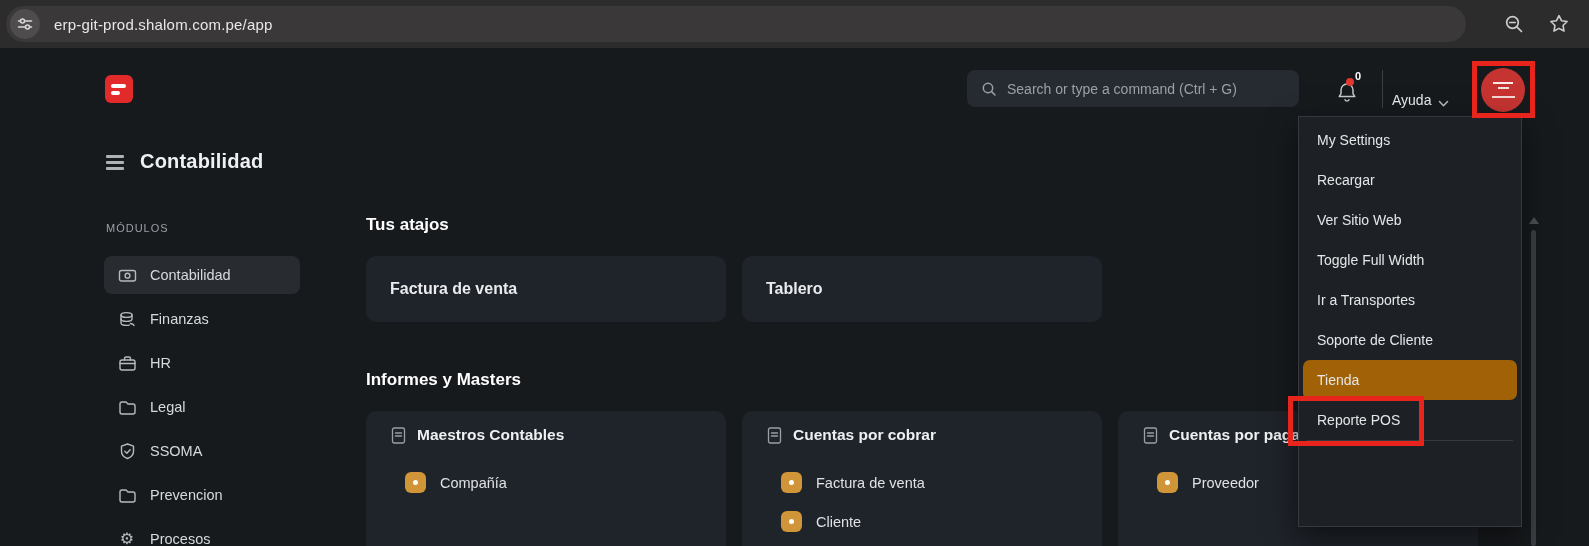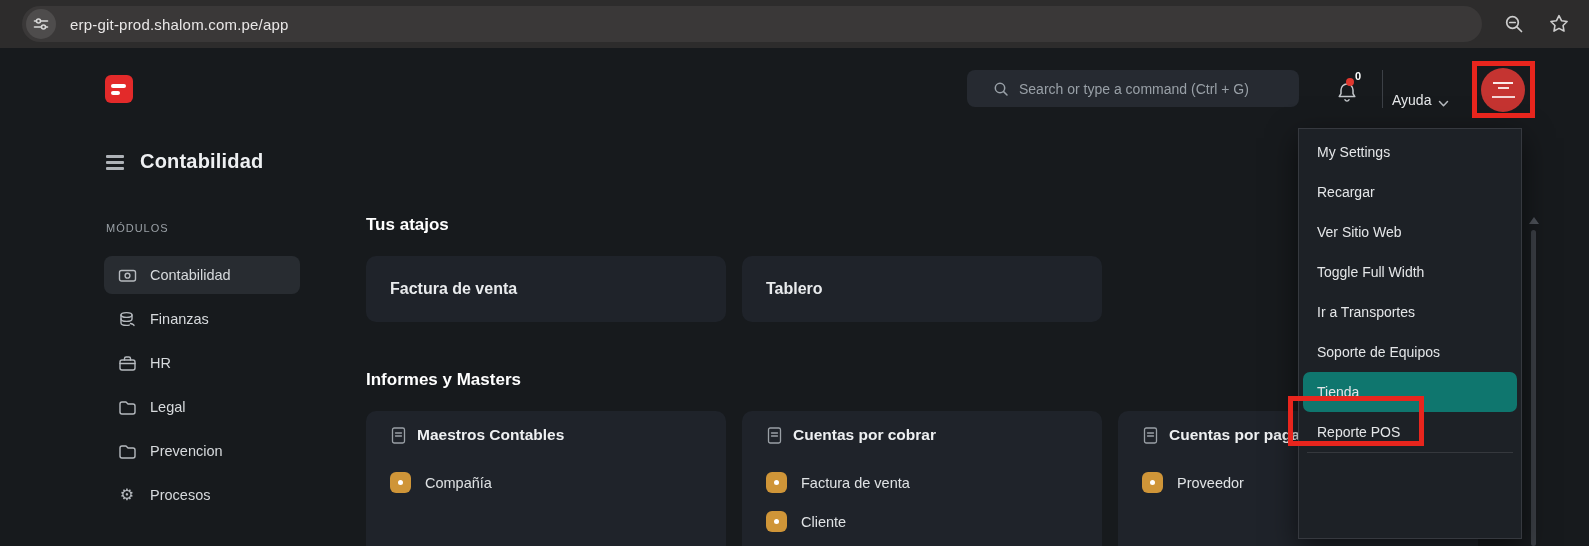--- a/index.html
+++ b/index.html
@@ -2,31 +2,31 @@
 <html><head>
 <meta charset="utf-8">
 <style>
   * { margin:0; padding:0; box-sizing:border-box; }
   html,body { background:#0e0f11; }
   body { font-family:"Liberation Sans", sans-serif; }
   .stage { position:relative; width:1589px; height:546px; overflow:hidden; background:#171a1d; }
 
   
   .browser-bar { position:absolute; left:0; top:0; width:1589px; height:48px; background:#2d2c2c; }
-  .omnibox { position:absolute; left:22px; top:6px; width:1460px; height:36px; border-radius:18px; background:#3a3838; display:flex; align-items:center; }
+  .omnibox { position:absolute; left:6px; top:6px; width:1460px; height:36px; border-radius:18px; background:#3a3838; display:flex; align-items:center; }
   .tune-circle { width:30px; height:30px; border-radius:50%; background:#4e4c4c; margin-left:4px; display:flex; align-items:center; justify-content:center; flex:0 0 auto; }
   .url-text { margin-left:14px; font-size:15px; color:#e9e7e7; letter-spacing:.2px; }
   .chrome-actions { position:absolute; right:18px; top:0; height:48px; display:flex; align-items:center; gap:22px; }
 
   
   .navbar { position:absolute; left:0; top:48px; width:1589px; height:72px; background:#171a1d; }
   .app-logo { position:absolute; left:105px; top:27px; width:28px; height:28px; border-radius:6px; background:#e32a2a; display:flex; flex-direction:column; justify-content:center; align-items:flex-start; padding-left:6px; gap:3px; }
   .app-logo .bar1 { width:15px; height:4px; border-radius:2px; background:#ffffff; }
   .app-logo .bar2 { width:9px;  height:4px; border-radius:2px; background:#ffffff; }
-  .search-bar { position:absolute; left:967px; top:22px; width:332px; height:37px; border-radius:8px; background:#262a31; display:flex; align-items:center; padding-left:26px; gap:10px; }
+  .search-bar { position:absolute; left:967px; top:22px; width:332px; height:37px; border-radius:8px; background:#262a31; display:flex; align-items:center; padding-left:14px; gap:10px; }
   .search-placeholder { font-size:14px; color:#99a0a7; }
   .bell-wrap { position:absolute; left:1333px; top:22px; width:36px; height:38px; }
   .bell-wrap svg { position:absolute; left:2px; top:10px; }
   .bell-dot { position:absolute; left:13px; top:8px; width:8px; height:8px; border-radius:50%; background:#e0382f; }
   .bell-count { position:absolute; left:22px; top:0px; font-size:11px; font-weight:bold; color:#ffffff; }
   .nav-divider { position:absolute; left:1382px; top:22px; width:1px; height:38px; background:#3c4046; }
   .help-drop { position:absolute; left:1392px; top:22px; height:38px; display:flex; align-items:flex-end; gap:7px; cursor:default; }
   .help-label { font-size:14px; color:#e6e8ea; }
   .avatar { position:absolute; left:1481px; top:20px; width:44px; height:44px; border-radius:50%; background:#c53431; display:flex; flex-direction:column; align-items:center; justify-content:center; gap:3px; overflow:hidden; }
   .avatar .t1 { width:20px; height:2px; background:rgba(255,255,255,.9); }
@@ -53,30 +53,30 @@
 
   
   .heading { position:absolute; font-size:17px; font-weight:bold; color:#ffffff; }
   .h-shortcuts { left:366px; top:215px; }
   .h-masters { left:366px; top:370px; }
   .shortcut-card { position:absolute; top:256px; width:360px; height:66px; border-radius:10px; background:#1f232a; display:flex; align-items:center; padding-left:24px; cursor:pointer; }
   .shortcut-card .txt { font-size:16px; font-weight:600; color:#e9ebed; }
   .master-card { position:absolute; top:411px; width:360px; height:200px; border-radius:10px; background:#1f232a; padding:15px 24px; cursor:default; }
   .mc-head { display:flex; align-items:flex-start; gap:10px; height:22px; }
   .mc-title { font-size:15.5px; font-weight:bold; color:#eef0f2; white-space:nowrap; }
-  .mc-links { margin-top:24px; display:flex; flex-direction:column; gap:18px; }
+  .mc-links { margin-top:24px; display:flex; flex-direction:column; gap:18px;margin-left:15px; }
   .mc-link { display:flex; align-items:center; gap:14px; cursor:pointer; }
   .mc-badge { width:21px; height:21px; border-radius:6px; background:#cf9538; position:relative; flex:0 0 auto; }
   .mc-badge::after { content:""; position:absolute; left:8px; top:8px; width:5px; height:5px; border-radius:50%; background:#ffffff; }
   .mc-link .txt { font-size:14.5px; color:#dfe2e4; }
 
   
-  .user-menu { position:absolute; left:1298px; top:116px; width:224px; height:411px; background:#1d2126; border:1px solid #36393f; border-radius:0; box-shadow:0 10px 28px rgba(0,0,0,.55); z-index:50; padding-top:3px;margin-top:12px; }
+  .user-menu { position:absolute; left:1298px; top:116px; width:224px; height:411px; background:#1d2126; border:1px solid #36393f; border-radius:0; box-shadow:0 10px 28px rgba(0,0,0,.55); z-index:50; padding-top:3px; }
   .menu-item { height:40px; display:flex; align-items:center; padding-left:18px; font-size:14px; color:#e4e6e8; cursor:pointer; }
-  .menu-item.hover { background:#0f766e; border-radius:7px; margin:0 4px; padding-left:14px; }
+  .menu-item.hover { background:#a16207; border-radius:7px; margin:0 4px; padding-left:14px; }
   .menu-sep { height:1px; background:#35383d; margin:0 8px; }
 
   
   .scroll-thumb { position:absolute; left:1531px; top:230px; width:5px; height:316px; border-radius:3px; background:#3b3f45; z-index:40; }
   .scroll-arrow { position:absolute; left:1529px; top:217px; width:0; height:0; border-left:5px solid transparent; border-right:5px solid transparent; border-bottom:7px solid #4d5158; z-index:40; }
 
   svg { display:block; }
 </style>
 </head>
 <body>
@@ -201,20 +201,31 @@
       <span class="ic">
         <svg width="19" height="19" viewBox="0 0 19 19">
             <path d="M2 6a2 2 0 0 1 2-2h4l2 2h5a2 2 0 0 1 2 2v6a2 2 0 0 1-2 2H4a2 2 0 0 1-2-2z" stroke="#b6babf" stroke-width="1.4" fill="none" stroke-linejoin="round"></path>
           </svg>
       </span>
       <span class="lbl">Legal</span>
     </div>
     <div class="side-item">
       <span class="ic">
         <svg width="19" height="19" viewBox="0 0 19 19">
+            <g stroke="#b6babf" stroke-width="1.4" fill="none" stroke-linecap="round" stroke-linejoin="round">
+          <path d="M9.5 2l6 2.2v5c0 4.2-3.2 6.3-6 7.3-2.8-1-6-3.1-6-7.3v-5z"></path>
+          <path d="M6.8 9.3l2 2 3.4-3.6"></path>
+        </g>
+          </svg>
+      </span>
+      <span class="lbl">SSOMA</span>
+    </div>
+    <div class="side-item">
+      <span class="ic">
+        <svg width="19" height="19" viewBox="0 0 19 19">
             <path d="M2 6a2 2 0 0 1 2-2h4l2 2h5a2 2 0 0 1 2 2v6a2 2 0 0 1-2 2H4a2 2 0 0 1-2-2z" stroke="#b6babf" stroke-width="1.4" fill="none" stroke-linejoin="round"></path>
           </svg>
       </span>
       <span class="lbl">Prevencion</span>
     </div>
     <div class="side-item">
       <span class="ic gear-glyph">⚙</span>
       <span class="lbl">Procesos</span>
     </div>
   </div>
@@ -290,21 +301,21 @@
       </div>
     </div>
   </div>
 
   <div class="user-menu">
     <div class="menu-item">My Settings</div>
     <div class="menu-item">Recargar</div>
     <div class="menu-item">Ver Sitio Web</div>
     <div class="menu-item">Toggle Full Width</div>
     <div class="menu-item">Ir a Transportes</div>
-    <div class="menu-item">Soporte de Equipos</div>
+    <div class="menu-item">Soporte de Cliente</div>
     <div class="menu-item hover">Tienda</div>
     <div class="menu-item">Reporte POS</div>
     <div class="menu-sep"></div>
   </div>
 
   <div class="anno anno-tienda"></div>
 
   <div class="scroll-arrow"></div>
   <div class="scroll-thumb"></div>
 

